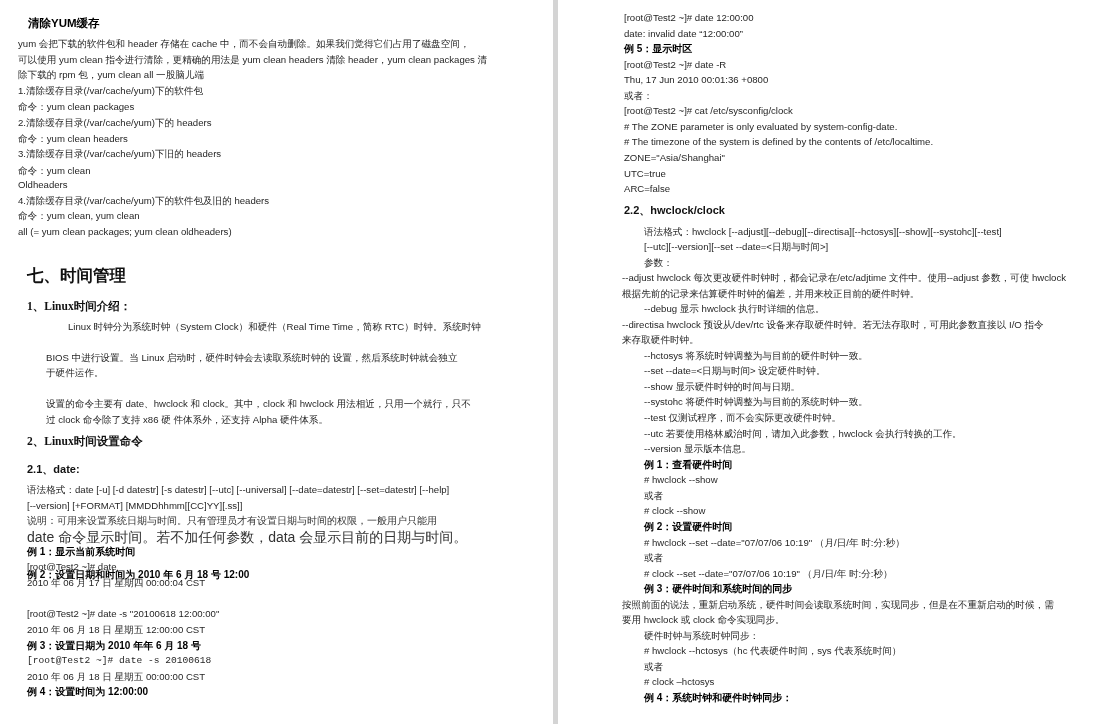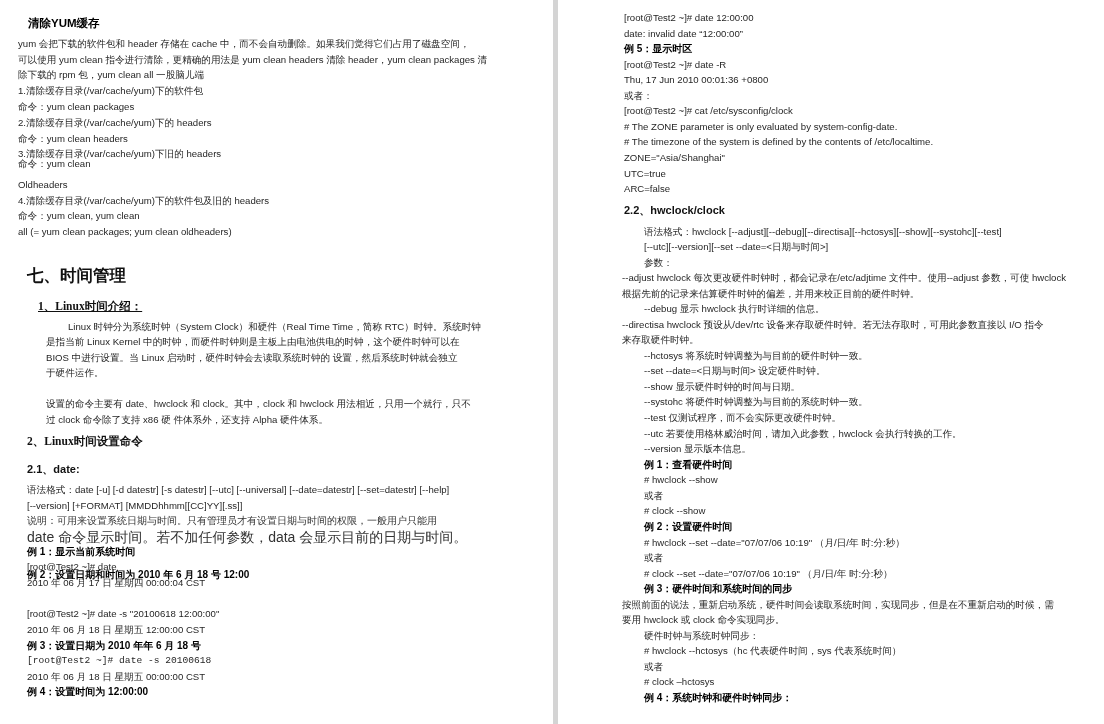--- a/index.html
+++ b/index.html
@@ -36,31 +36,30 @@
 <div class="page" id="page-left">
   <div class="line h-yum" style="left:28px;top:16px;">清除YUM缓存</div>
   <div class="line" style="left:18px;top:37px;">yum 会把下载的软件包和 header 存储在 cache 中，而不会自动删除。如果我们觉得它们占用了磁盘空间，</div>
   <div class="line" style="left:18px;top:53px;">可以使用 yum clean 指令进行清除，更精确的用法是 yum clean headers 清除 header，yum clean packages 清</div>
   <div class="line" style="left:18px;top:68px;">除下载的 rpm 包，yum clean all 一股脑儿端</div>
   <div class="line" style="left:18px;top:84px;">1.清除缓存目录(/var/cache/yum)下的软件包</div>
   <div class="line" style="left:18px;top:100px;">命令：yum clean packages</div>
   <div class="line" style="left:18px;top:116px;">2.清除缓存目录(/var/cache/yum)下的  headers</div>
   <div class="line" style="left:18px;top:132px;">命令：yum clean headers</div>
   <div class="line" style="left:18px;top:147px;">3.清除缓存目录(/var/cache/yum)下旧的  headers</div>
-  <div class="line" style="left:18px;top:157px;text-align:center;">命令：yum clean</div>
+  <div class="line" style="left:18px;top:164px;text-align:center;">命令：yum clean</div>
   <div class="line" style="left:18px;top:178px;">Oldheaders</div>
   <div class="line" style="left:18px;top:194px;">4.清除缓存目录(/var/cache/yum)下的软件包及旧的 headers</div>
   <div class="line" style="left:18px;top:209px;">命令：yum clean, yum clean</div>
   <div class="line" style="left:18px;top:225px;">all (= yum clean packages; yum clean oldheaders)</div>
 
   <div class="line h1" style="left:27px;top:265px;">七、时间管理</div>
-  <div class="line h2" style="left:38px;top:299px;text-decoration:underline;">1、Linux时间介绍：</div>
+  <div class="line h2" style="left:27px;top:299px;">1、Linux时间介绍：</div>
 
   <div class="line" style="left:68px;top:320px;">Linux 时钟分为系统时钟（System Clock）和硬件（Real Time Time，简称 RTC）时钟。系统时钟</div>
-  <div class="line" style="left:46px;top:335px;">是指当前 Linux Kernel 中的时钟，而硬件时钟则是主板上由电池供电的时钟，这个硬件时钟可以在</div>
   <div class="line" style="left:46px;top:351px;">BIOS 中进行设置。当 Linux 启动时，硬件时钟会去读取系统时钟的  设置，然后系统时钟就会独立</div>
   <div class="line" style="left:46px;top:366px;">于硬件运作。</div>
   <div class="line" style="left:46px;top:397px;">设置的命令主要有 date、hwclock 和 clock。其中，clock 和 hwclock 用法相近，只用一个就行，只不</div>
   <div class="line" style="left:46px;top:413px;">过 clock 命令除了支持 x86 硬  件体系外，还支持 Alpha 硬件体系。</div>
 
   <div class="line h2" style="left:27px;top:434px;">2、Linux时间设置命令</div>
   <div class="line h3" style="left:27px;top:462px;">2.1、date:</div>
 
   <div class="line" style="left:27px;top:483px;">语法格式：date [-u] [-d datestr] [-s datestr] [--utc] [--universal] [--date=datestr] [--set=datestr] [--help]</div>
   <div class="line" style="left:27px;top:499px;">[--version] [+FORMAT] [MMDDhhmm[[CC]YY][.ss]]</div>

